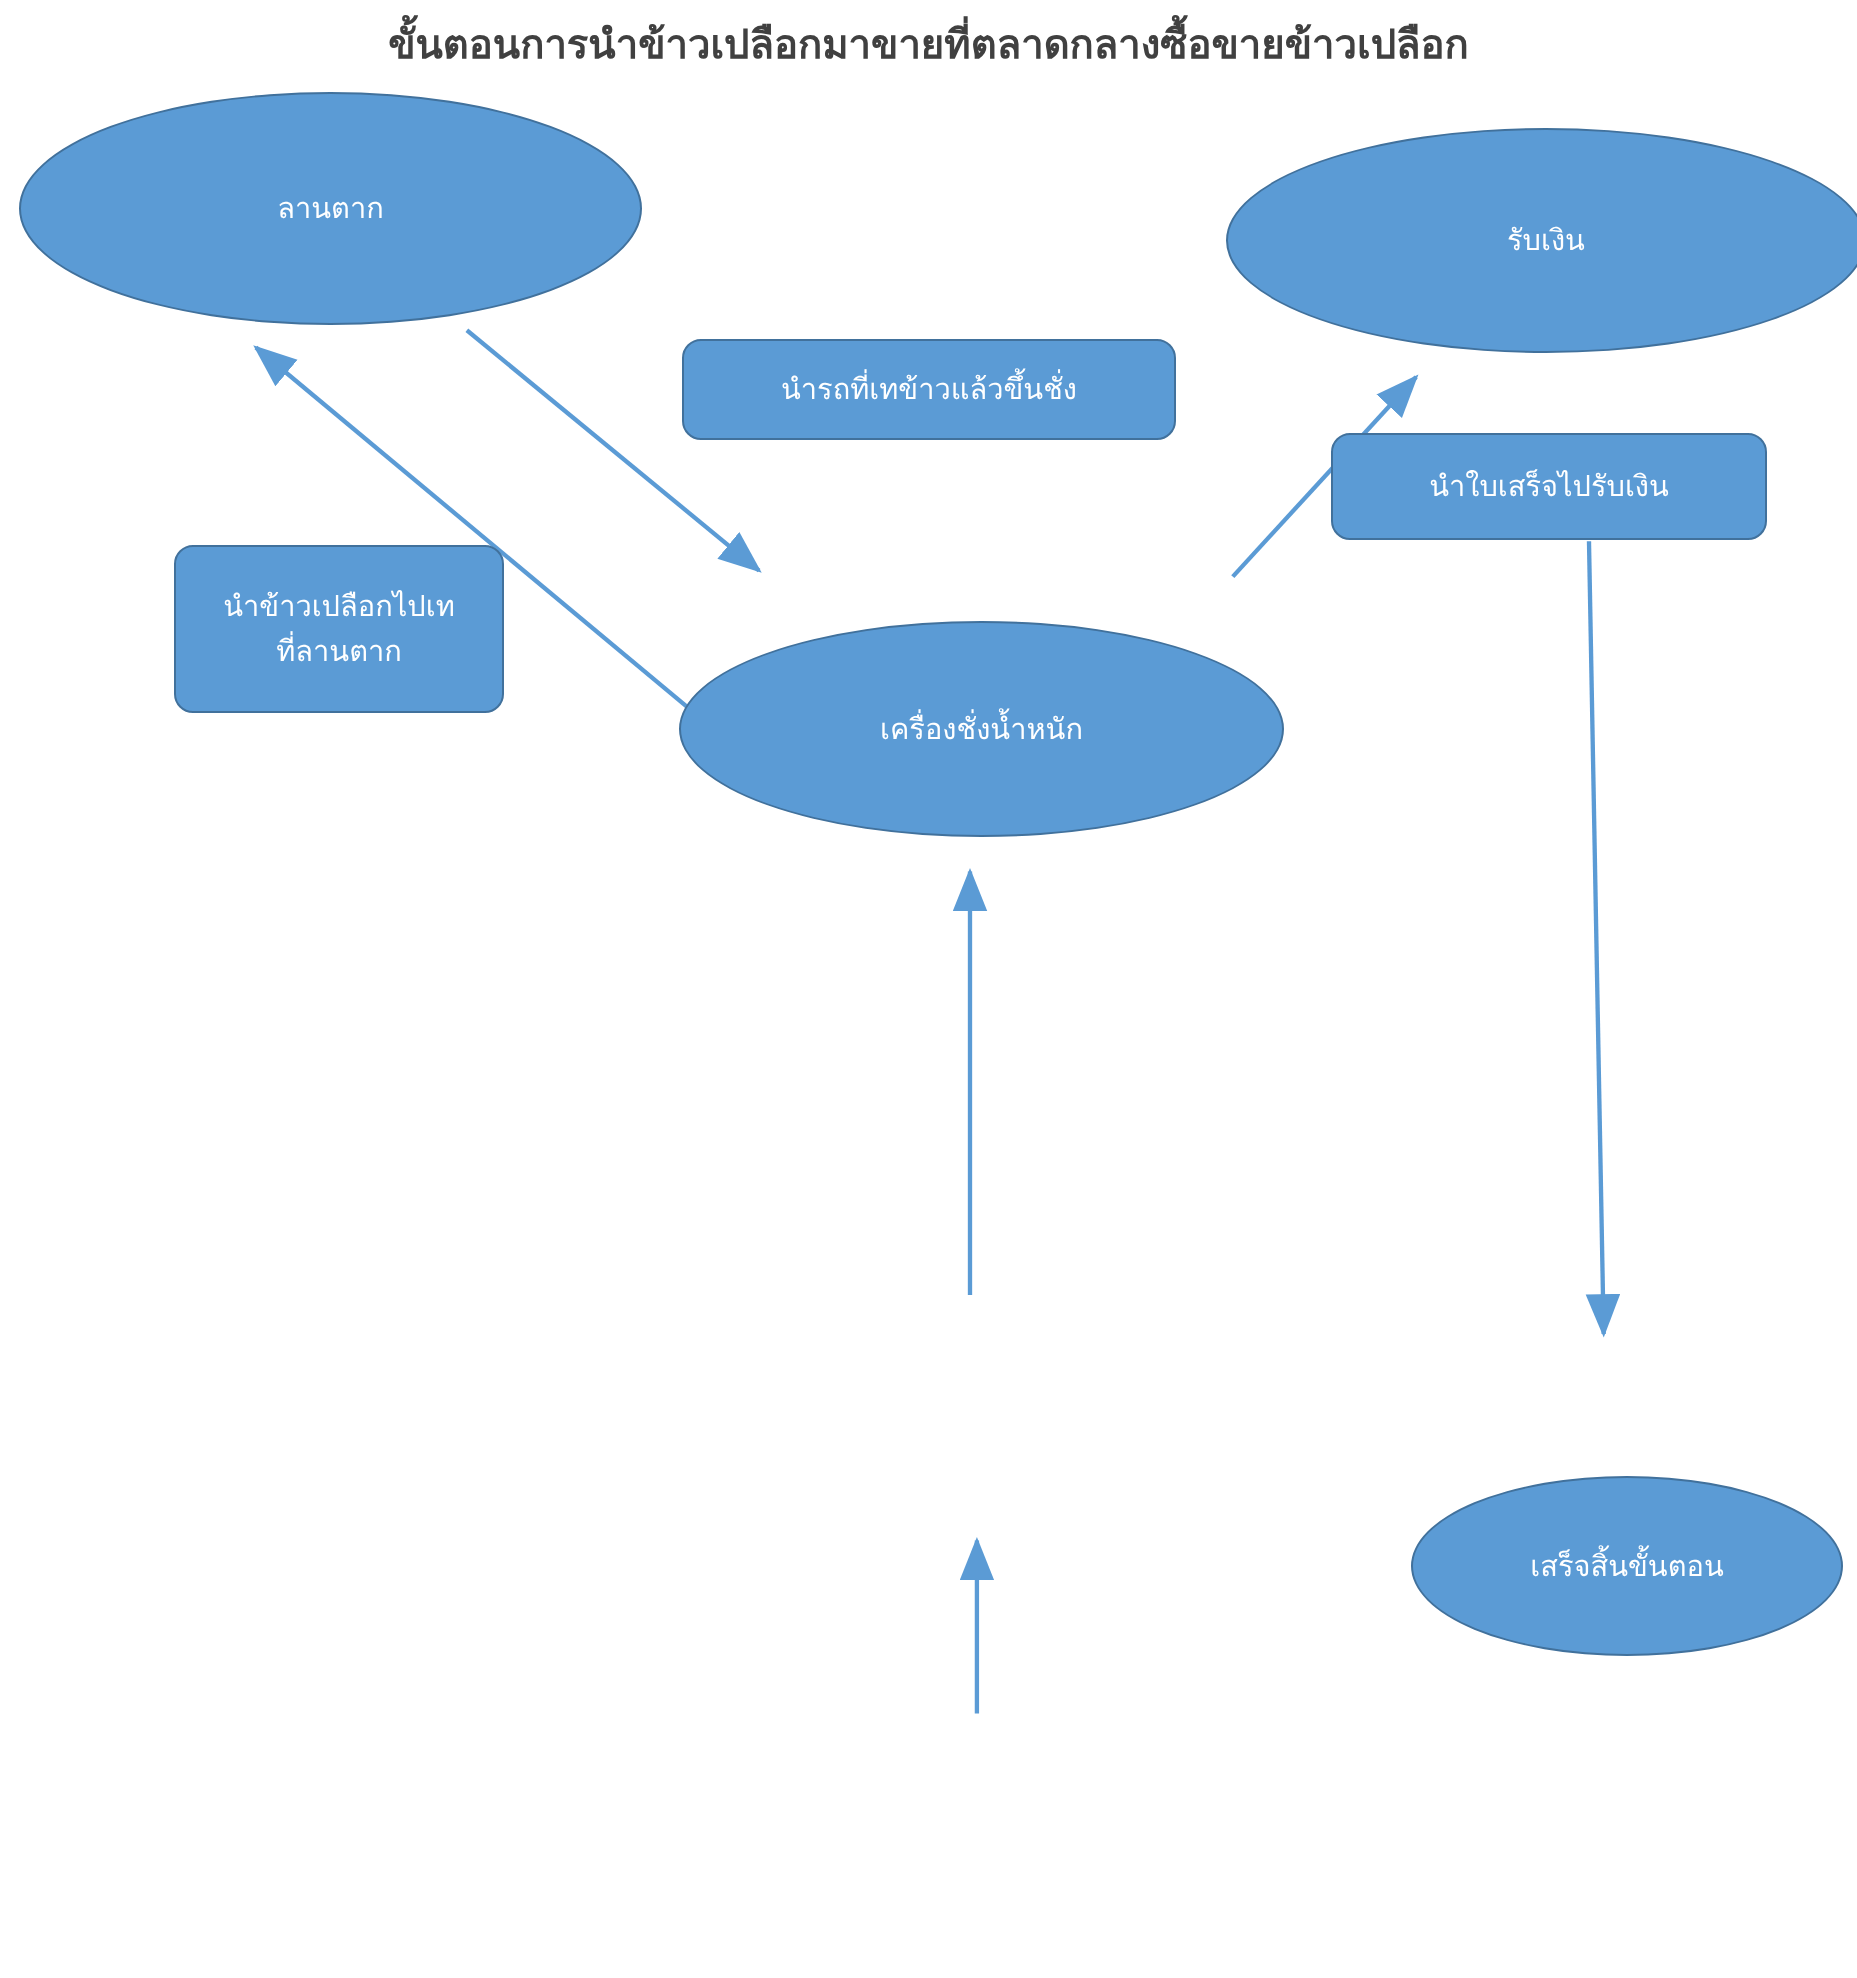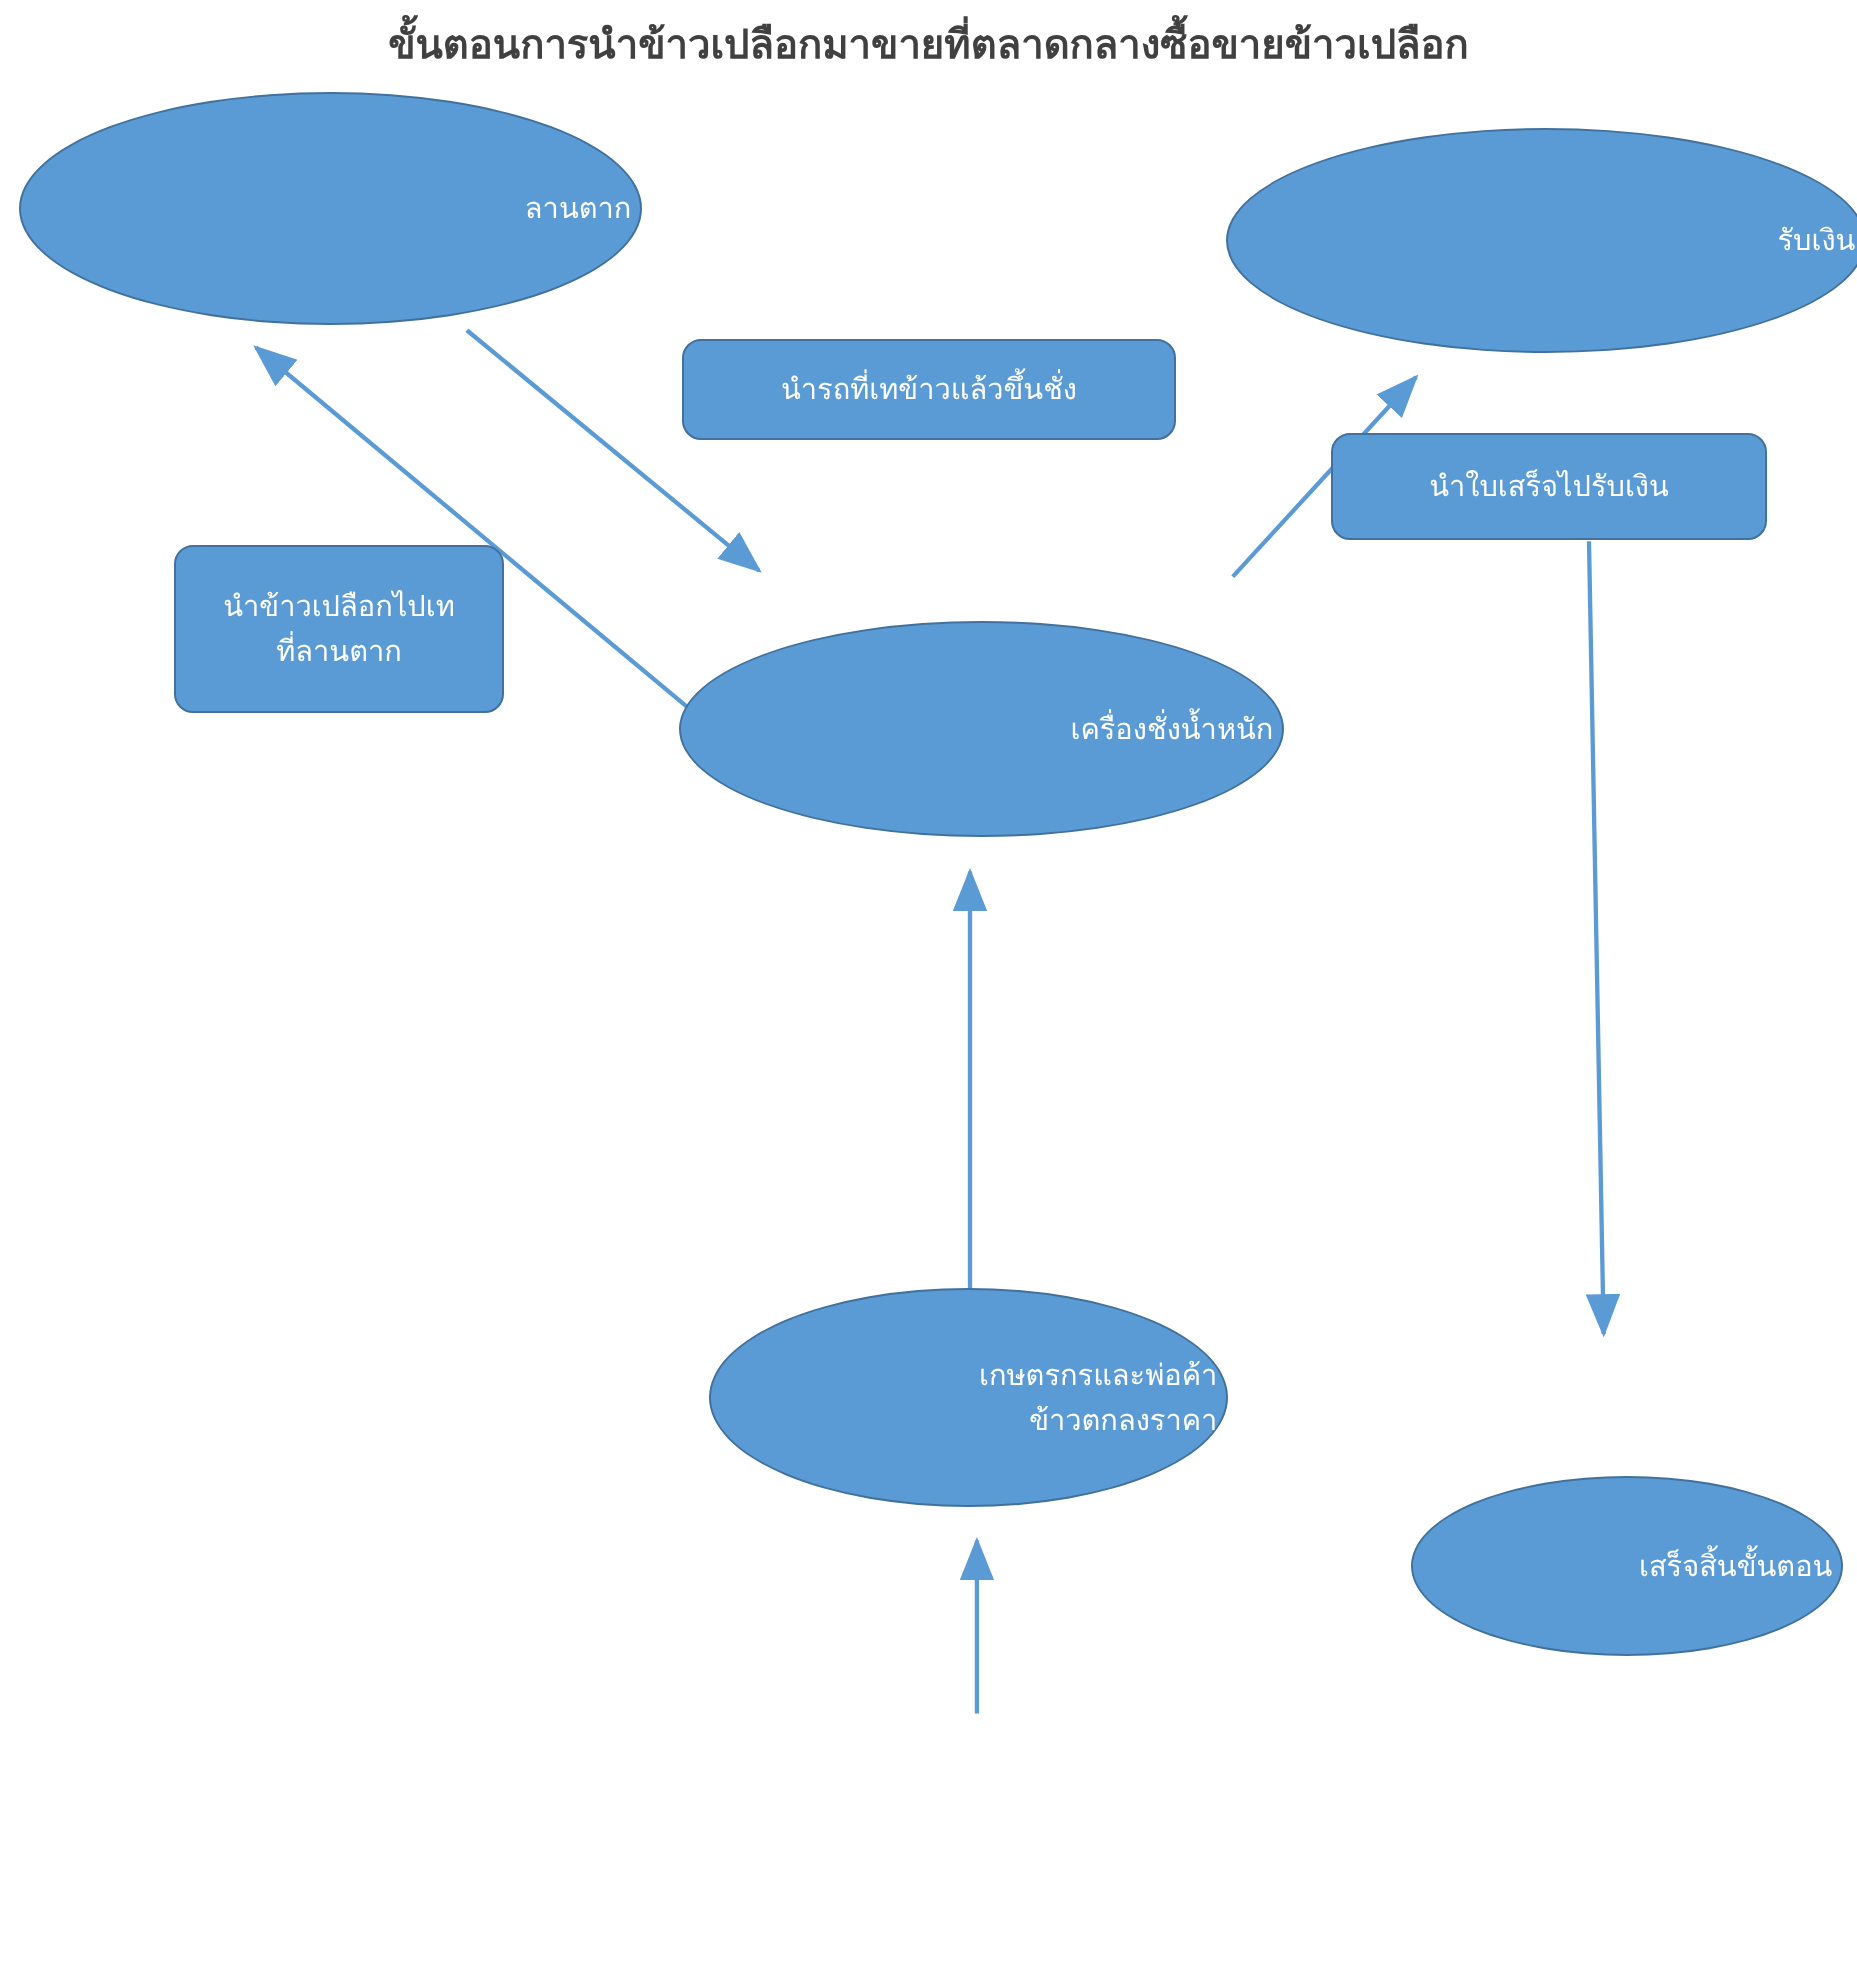--- a/index.html
+++ b/index.html
@@ -38,21 +38,20 @@
     display: flex;
     align-items: center;
     justify-content: center;
     text-align: center;
     font-size: 29px;
     line-height: 1.55;
     padding: 3.5px 8.6px;
   }
   .node.ellipse {
     border-radius: 50%;
-    text-align: right;
   }
   .node.rounded {
     border-radius: 19px;
   }
   .node .label {
     display: block;
     width: 100%;
   }
   .node .label .line {
     display: block;
@@ -123,26 +122,20 @@
       <span class="line">นำใบเสร็จไปรับเงิน</span>
     </span>
   </div>
 
   <div class="node ellipse" style="left:679px; top:621px; width:605px; height:216px;">
     <span class="label">
       <span class="line">เครื่องชั่งน้ำหนัก</span>
     </span>
   </div>
 
-  <div class="node ellipse" style="left:709px; top:1288px; width:519px; height:219px;">
-    <span class="label">
-      <span class="line">เกษตรกรและพ่อค้า</span>
-      <span class="line">ข้าวตกลงราคา</span>
-    </span>
-  </div>
 
   <div class="node ellipse" style="left:1411px; top:1476px; width:432px; height:180px;font-family:Liberation Serif, serif;">
     <span class="label">
       <span class="line">เสร็จสิ้นขั้นตอน</span>
     </span>
   </div>
 
 
 </div>
 

